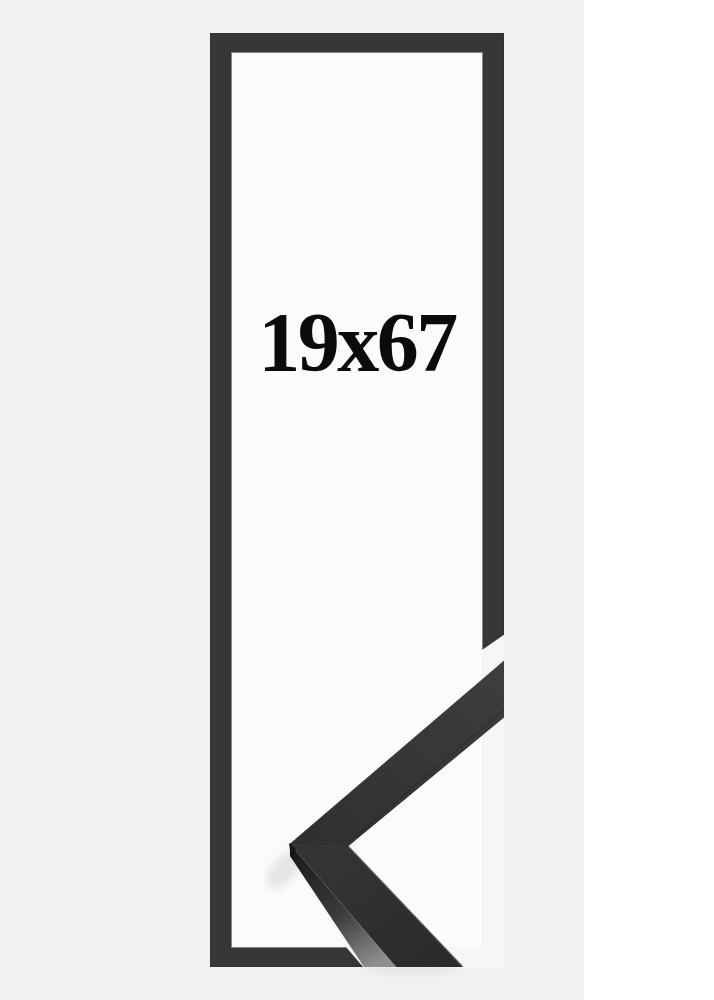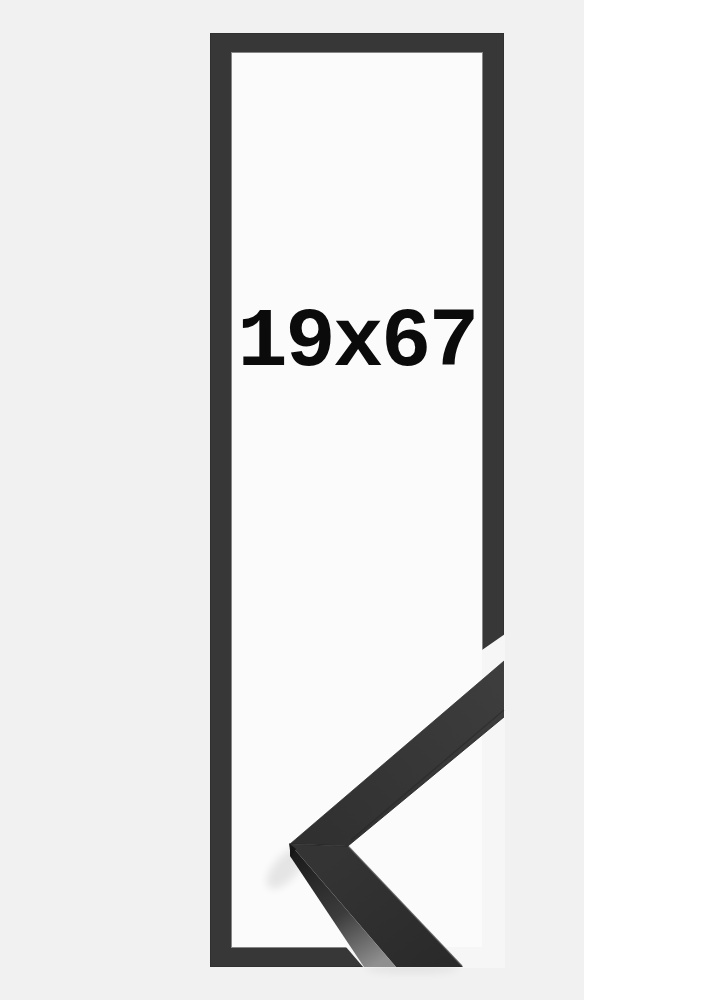--- a/index.html
+++ b/index.html
@@ -9,21 +9,21 @@
     --gap:#f6f6f6;
     --label_text:#0b0b0b;
   }
   *{margin:0;padding:0;box-sizing:border-box;}
   html,body{background:#ffffff;}
   .canvas{
     position:relative;
     width:584px;height:1000px;
     background:var(--background);
     overflow:hidden;
-    font-family:Liberation Mono, monospace;
+    font-family:Liberation Serif, serif;
   }
   .frame-svg{position:absolute;left:0;top:0;display:block;}
   .size-label{
     position:absolute;
     left:210px;width:294px;
     top:301px;
     text-align:center;
     font-size:84px;
     line-height:84px;
     font-weight:700;

